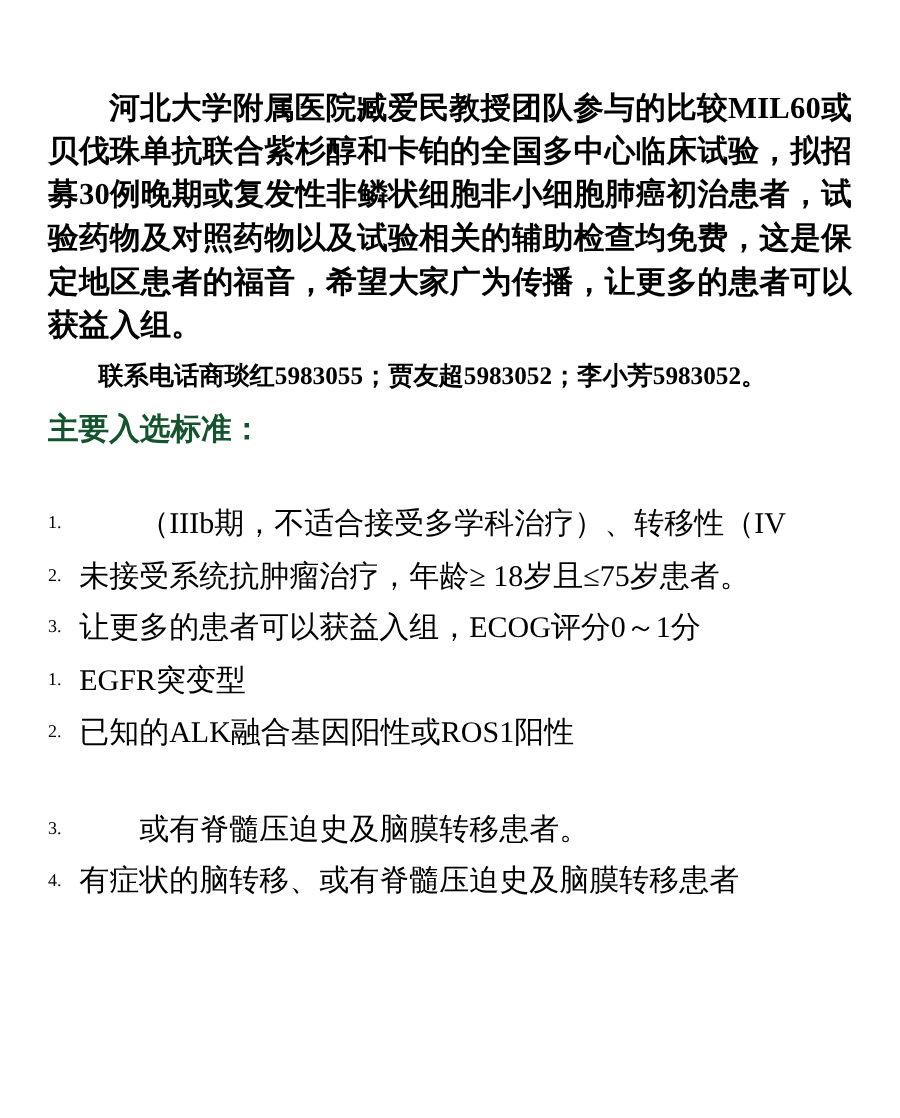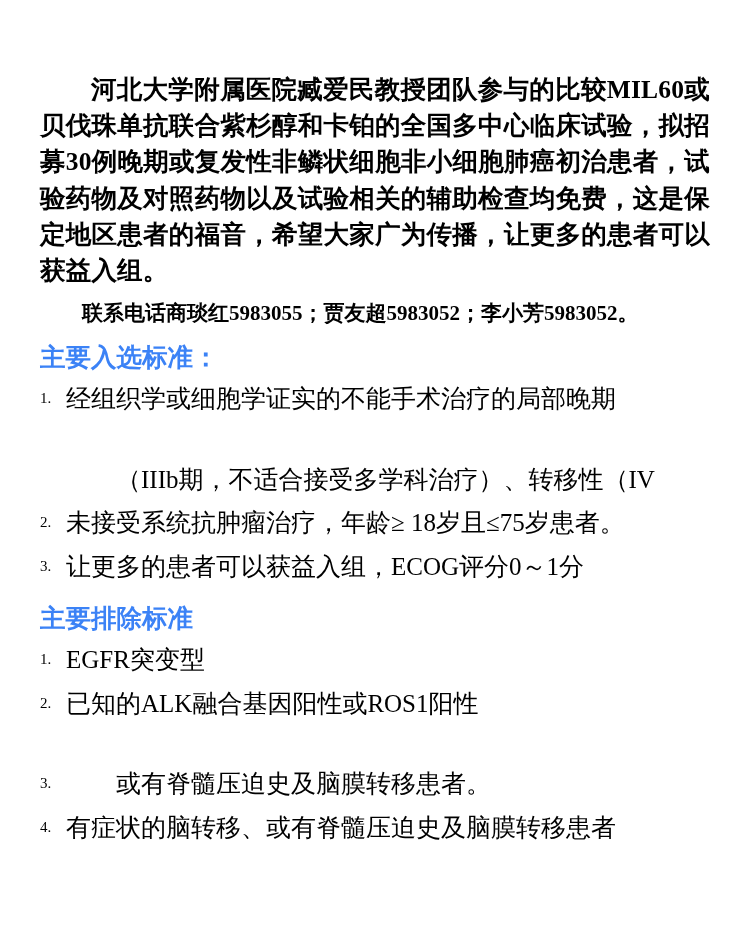--- a/index.html
+++ b/index.html
@@ -33,21 +33,21 @@
   }
   .para-contact {
     font-size: 21px;
     line-height: 1.42;
     text-align: left;
     margin: 10px 0 6px 0;
     text-indent: 2em;
     font-weight: bold;
   }
   .section-title {
-    color: #3b82f6;
+    color: #14532d;
     font-size: 25.5px;
     font-weight: bold;
     margin: 12px 0 8px 0;
     line-height: 1.3;
   }
   .section-title.second {
     margin-top: 18px;
   }
   ol.crit {
     list-style: none;
@@ -88,35 +88,33 @@
   <p class="para">河北大学附属医院臧爱民教授团队参与的比较MIL60或贝伐珠单抗联合紫杉醇和卡铂的全国多中心临床试验，拟招募30例晚期或复发性非鳞状细胞非小细胞肺癌初治患者，试验药物及对照药物以及试验相关的辅助检查均免费，这是保定地区患者的福音，希望大家广为传播，让更多的患者可以获益入组。</p>
 
   <p class="para-contact">联系电话商琰红5983055；贾友超5983052；李小芳5983052。</p>
 
   <h2 class="section-title">主要入选标准：</h2>
 
   <ol class="crit">
     <li>
       <span class="num">1.</span>
       <span class="body">
-        <span>经组织学或细胞学证实的不能手术治疗的局部晚期</span>
         <span class="hang">（IIIb期，不适合接受多学科治疗）、转移性（IV</span>
       </span>
     </li>
     <li>
       <span class="num">2.</span>
       <span class="body">未接受系统抗肿瘤治疗，年龄≥ 18岁且≤75岁患者。</span>
     </li>
     <li>
       <span class="num">3.</span>
       <span class="body">让更多的患者可以获益入组，ECOG评分0～1分</span>
     </li>
   </ol>
 
-  <h2 class="section-title second">主要排除标准</h2>
 
   <ol class="crit">
     <li>
       <span class="num">1.</span>
       <span class="body">EGFR突变型</span>
     </li>
     <li>
       <span class="num">2.</span>
       <span class="body">已知的ALK融合基因阳性或ROS1阳性</span>
     </li>

